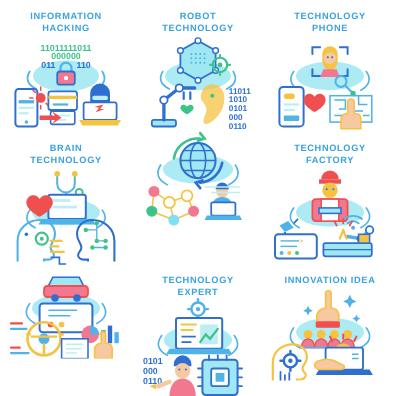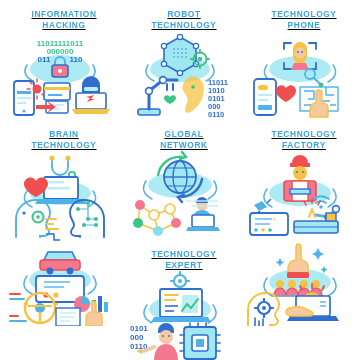--- a/index.html
+++ b/index.html
@@ -14,22 +14,21 @@
     width:360px;height:360px;
     display:grid;
     grid-template-columns:repeat(3,120px);
     grid-template-rows:repeat(3,120px);
   }
   .tile{
     position:relative;
     width:120px;height:120px;
     display:flex;
     flex-direction:column;
-    align-items:flex-end;
-    text-decoration:underline;
+    align-items:center;
   }
   .tile-title{
     margin-top:9px;
     width:112px;
     text-align:center;
     font-size:8.4px;
     font-weight:bold;
     letter-spacing:0.6px;
     line-height:11px;
     color:#38a3e0;
@@ -278,24 +277,20 @@
             <circle cx="84" cy="76" r="2"></circle>
               <circle cx="96" cy="76" r="2"></circle>
               <circle cx="88" cy="54" r="2"></circle>
           </g>
         </g>
       </svg>
     </div>
   </div>
 
   <div class="tile">
-    <div class="tile-title">
-      <span>GLOBAL</span><br>
-      <span>NETWORK</span>
-    </div>
     <div class="tile-art">
       <svg viewBox="0 0 120 92">
         <ellipse cx="60" cy="36" rx="32" ry="13" fill="#9fe7f2" opacity=".85"></ellipse>
         <path d="M26 32q-7 11 6 18" stroke="#4fb3e8" stroke-width="1.5" fill="none" stroke-linecap="round"></path>
         <path d="M94 32q7 11 -6 18" stroke="#4fb3e8" stroke-width="1.5" fill="none" stroke-linecap="round"></path>
         <g>
           <circle cx="60" cy="28" r="16" fill="#9fe7f2" stroke="#2f6fd0" stroke-width="1.8"></circle>
           <ellipse cx="60" cy="28" rx="7" ry="16" fill="none" stroke="#2f6fd0" stroke-width="1.4"></ellipse>
           <line x1="44" y1="28" x2="76" y2="28" stroke="#2f6fd0" stroke-width="1.4"></line>
           <path d="M46.5 19h27M46.5 37h27" stroke="#2f6fd0" stroke-width="1.2" fill="none"></path>
@@ -527,20 +522,23 @@
             <line x1="96" y1="66" x2="100" y2="66"></line>
               <line x1="96" y1="74" x2="100" y2="74"></line>
               <line x1="96" y1="82" x2="100" y2="82"></line>
           </g>
         </g>
       </svg>
     </div>
   </div>
 
   <div class="tile single">
+    <div class="tile-title">
+      <span>INNOVATION IDEA</span>
+    </div>
     <div class="tile-art">
       <svg viewBox="0 0 120 92">
         <ellipse cx="60" cy="48" rx="31" ry="13" fill="#9fe7f2" opacity=".85"></ellipse>
         <path d="M27 44q-8 11 5 18" stroke="#4fb3e8" stroke-width="1.5" fill="none" stroke-linecap="round"></path>
         <path d="M93 44q8 11 -5 18" stroke="#4fb3e8" stroke-width="1.5" fill="none" stroke-linecap="round"></path>
         <g>
           <path d="M56 12v14c-4 0-8 3-8 8v6h20V32c0-4-4-6-7-6V12a2.6 2.6 0 0 0-5 0z" fill="#f6c9a0" stroke="#f5c242" stroke-width="1.5"></path>
           <rect x="47" y="38" width="22" height="6" rx="1.5" fill="#ef4f4f"></rect>
         </g>
         <g fill="#4fb3e8">

